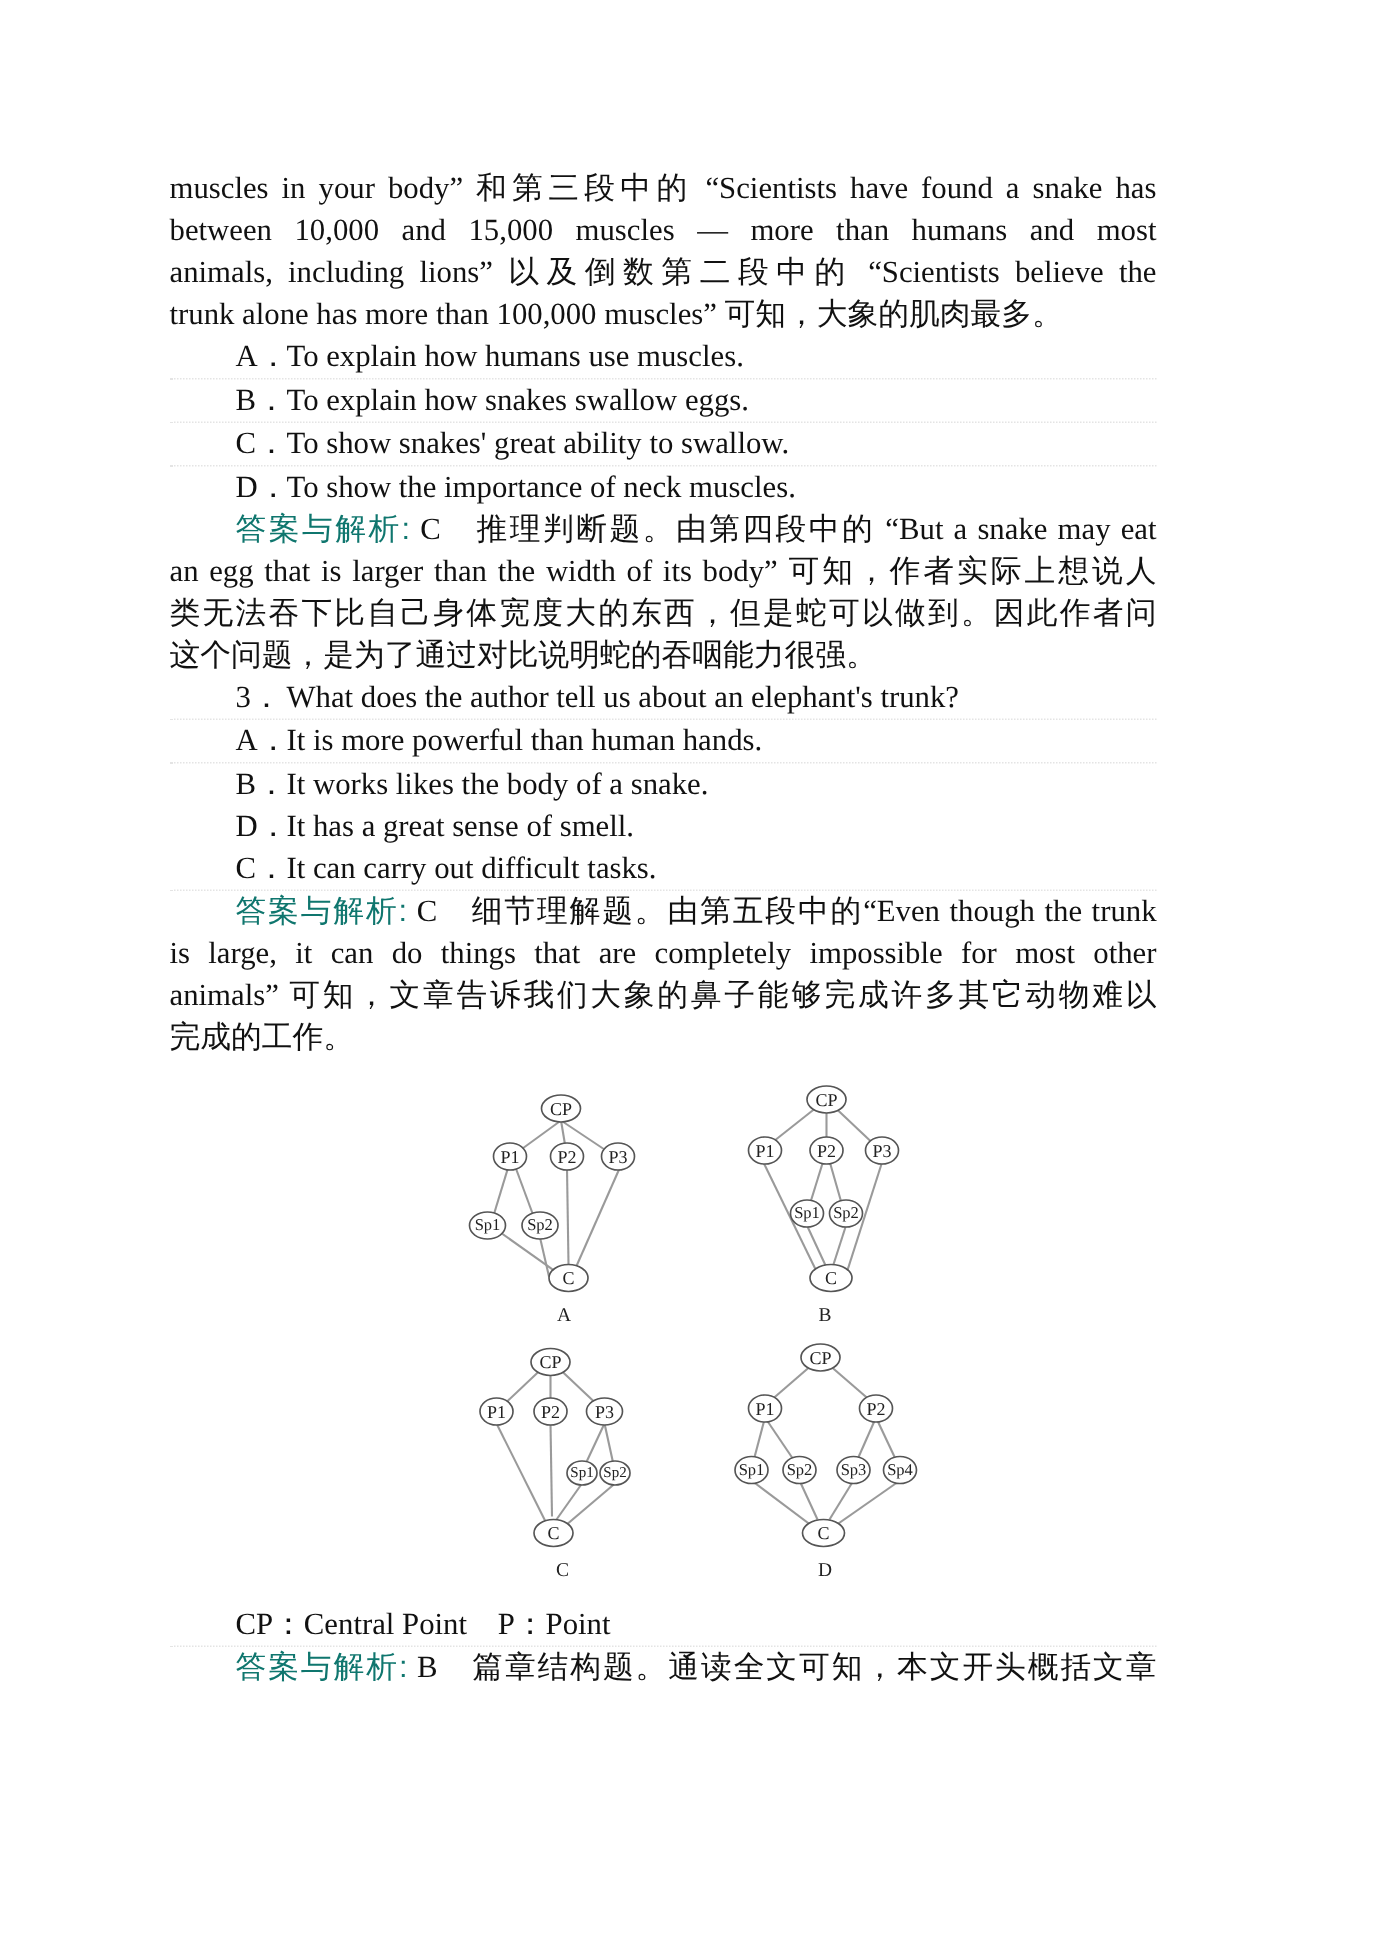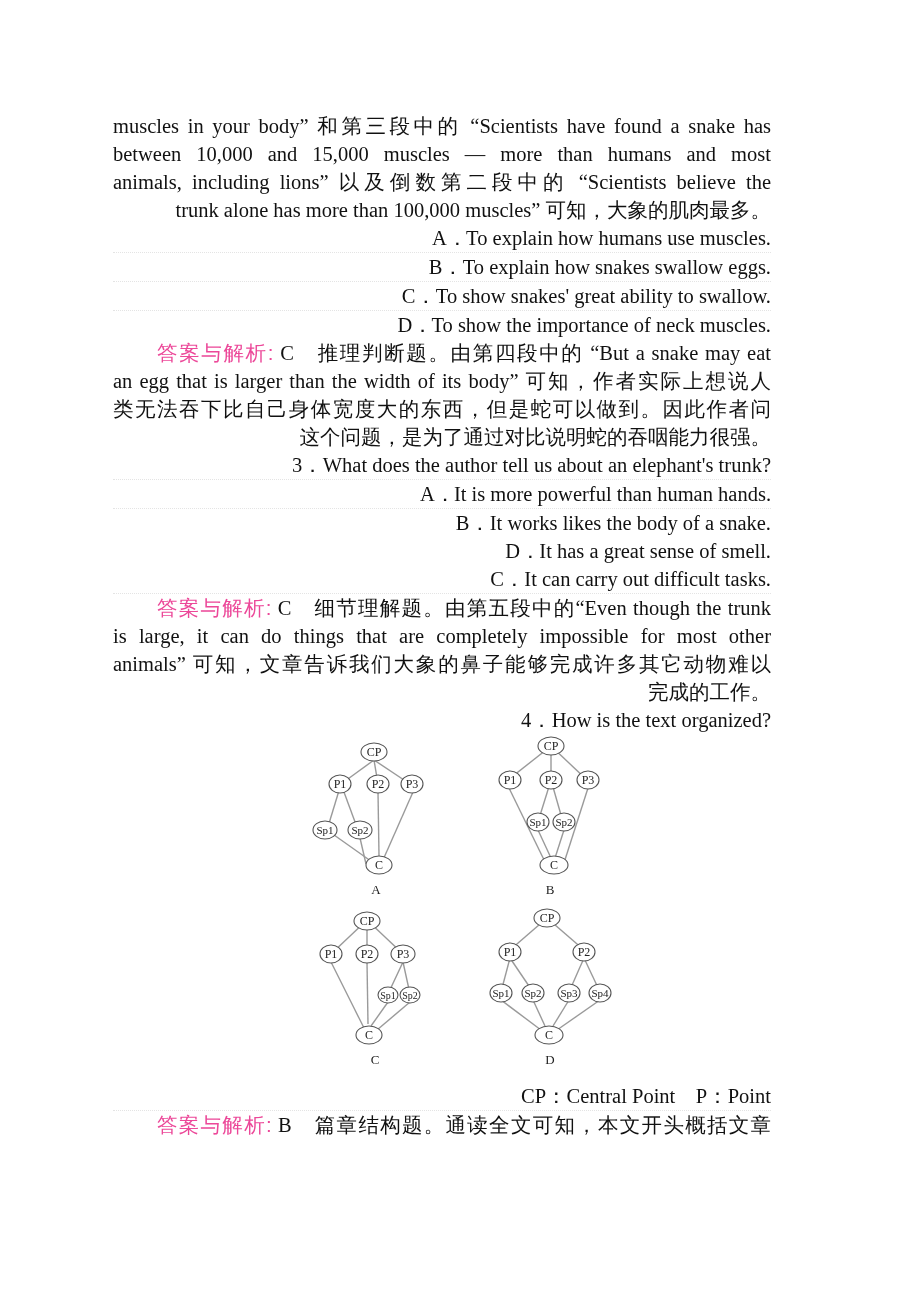--- a/index.html
+++ b/index.html
@@ -1,26 +1,26 @@
 <!DOCTYPE html>
 <html><head>
 <meta charset="utf-8">
 <style>
   html, body { margin:0; padding:0; background:#ffffff; }
   body { width:920px; height:1302px; position:relative; overflow:hidden;
          font-family:"Liberation Serif","DejaVu Serif",serif; color:#111; }
   .page { position:absolute; left:113px; top:112px; width:658px; }
-  .line { font-size:20.5px; line-height:28px; height:28px; white-space:nowrap; position:relative;text-align:right; }
+  .line { font-size:20.5px; line-height:28px; height:28px; white-space:nowrap; position:relative; }
   .just { text-align:justify; text-align-last:justify; white-space:normal; }
   .indent { padding-left:44px; }
   .opt-letter { display:inline-block; width:34px; }
   .qnum { display:inline-block; width:34px; }
-  .red { color:#ec4899; font-family:"Liberation Sans","DejaVu Sans",sans-serif; }
+  .red { color:#0f766e; font-family:"Liberation Sans","DejaVu Sans",sans-serif; }
   .sep { border-bottom:1px dotted #e4e4e4; }
-  .figure { position:relative; height:348px; margin-top:0; }
+  .figure { position:relative; height:348px; margin-top:15px; }
   .figure svg { position:absolute; left:0; top:0; }
 </style>
 </head>
 <body>
 
 <div class="page">
 
   <div>
     <div class="line just">muscles in your body” 和第三段中的 “Scientists have found a snake has</div>
     <div class="line just">between 10,000 and 15,000 muscles — more than humans and most</div>
@@ -49,21 +49,20 @@
     <div class="line indent sep"><span class="opt-letter">C．</span><span>It can carry out difficult tasks.</span></div>
     <div>
       <div class="line indent just"><span class="red">答案与解析:</span> <span>C</span>　<span>细节理解题。由第五段中的“Even though the trunk</span></div>
       <div class="line just">is large, it can do things that are completely impossible for most other</div>
       <div class="line just">animals” 可知，文章告诉我们大象的鼻子能够完成许多其它动物难以</div>
       <div class="line">完成的工作。</div>
     </div>
   </div>
 
   <div>
-    <div class="line indent"><span class="qnum">4．</span><span>How is the text organized?</span></div>
 
     <div class="figure">
       <svg width="658" height="348" viewBox="0 0 658 348" font-family="Liberation Serif, DejaVu Serif, serif" font-size="12" fill="none">
         <g stroke="#9a9a9a" stroke-width="1.4">
 
           <line x1="261" y1="26" x2="228" y2="50"></line>
           <line x1="261" y1="26" x2="265" y2="50"></line>
           <line x1="261" y1="26" x2="297" y2="50"></line>
           <line x1="228" y1="50" x2="214" y2="96"></line>
           <line x1="228" y1="50" x2="245" y2="96"></line>

